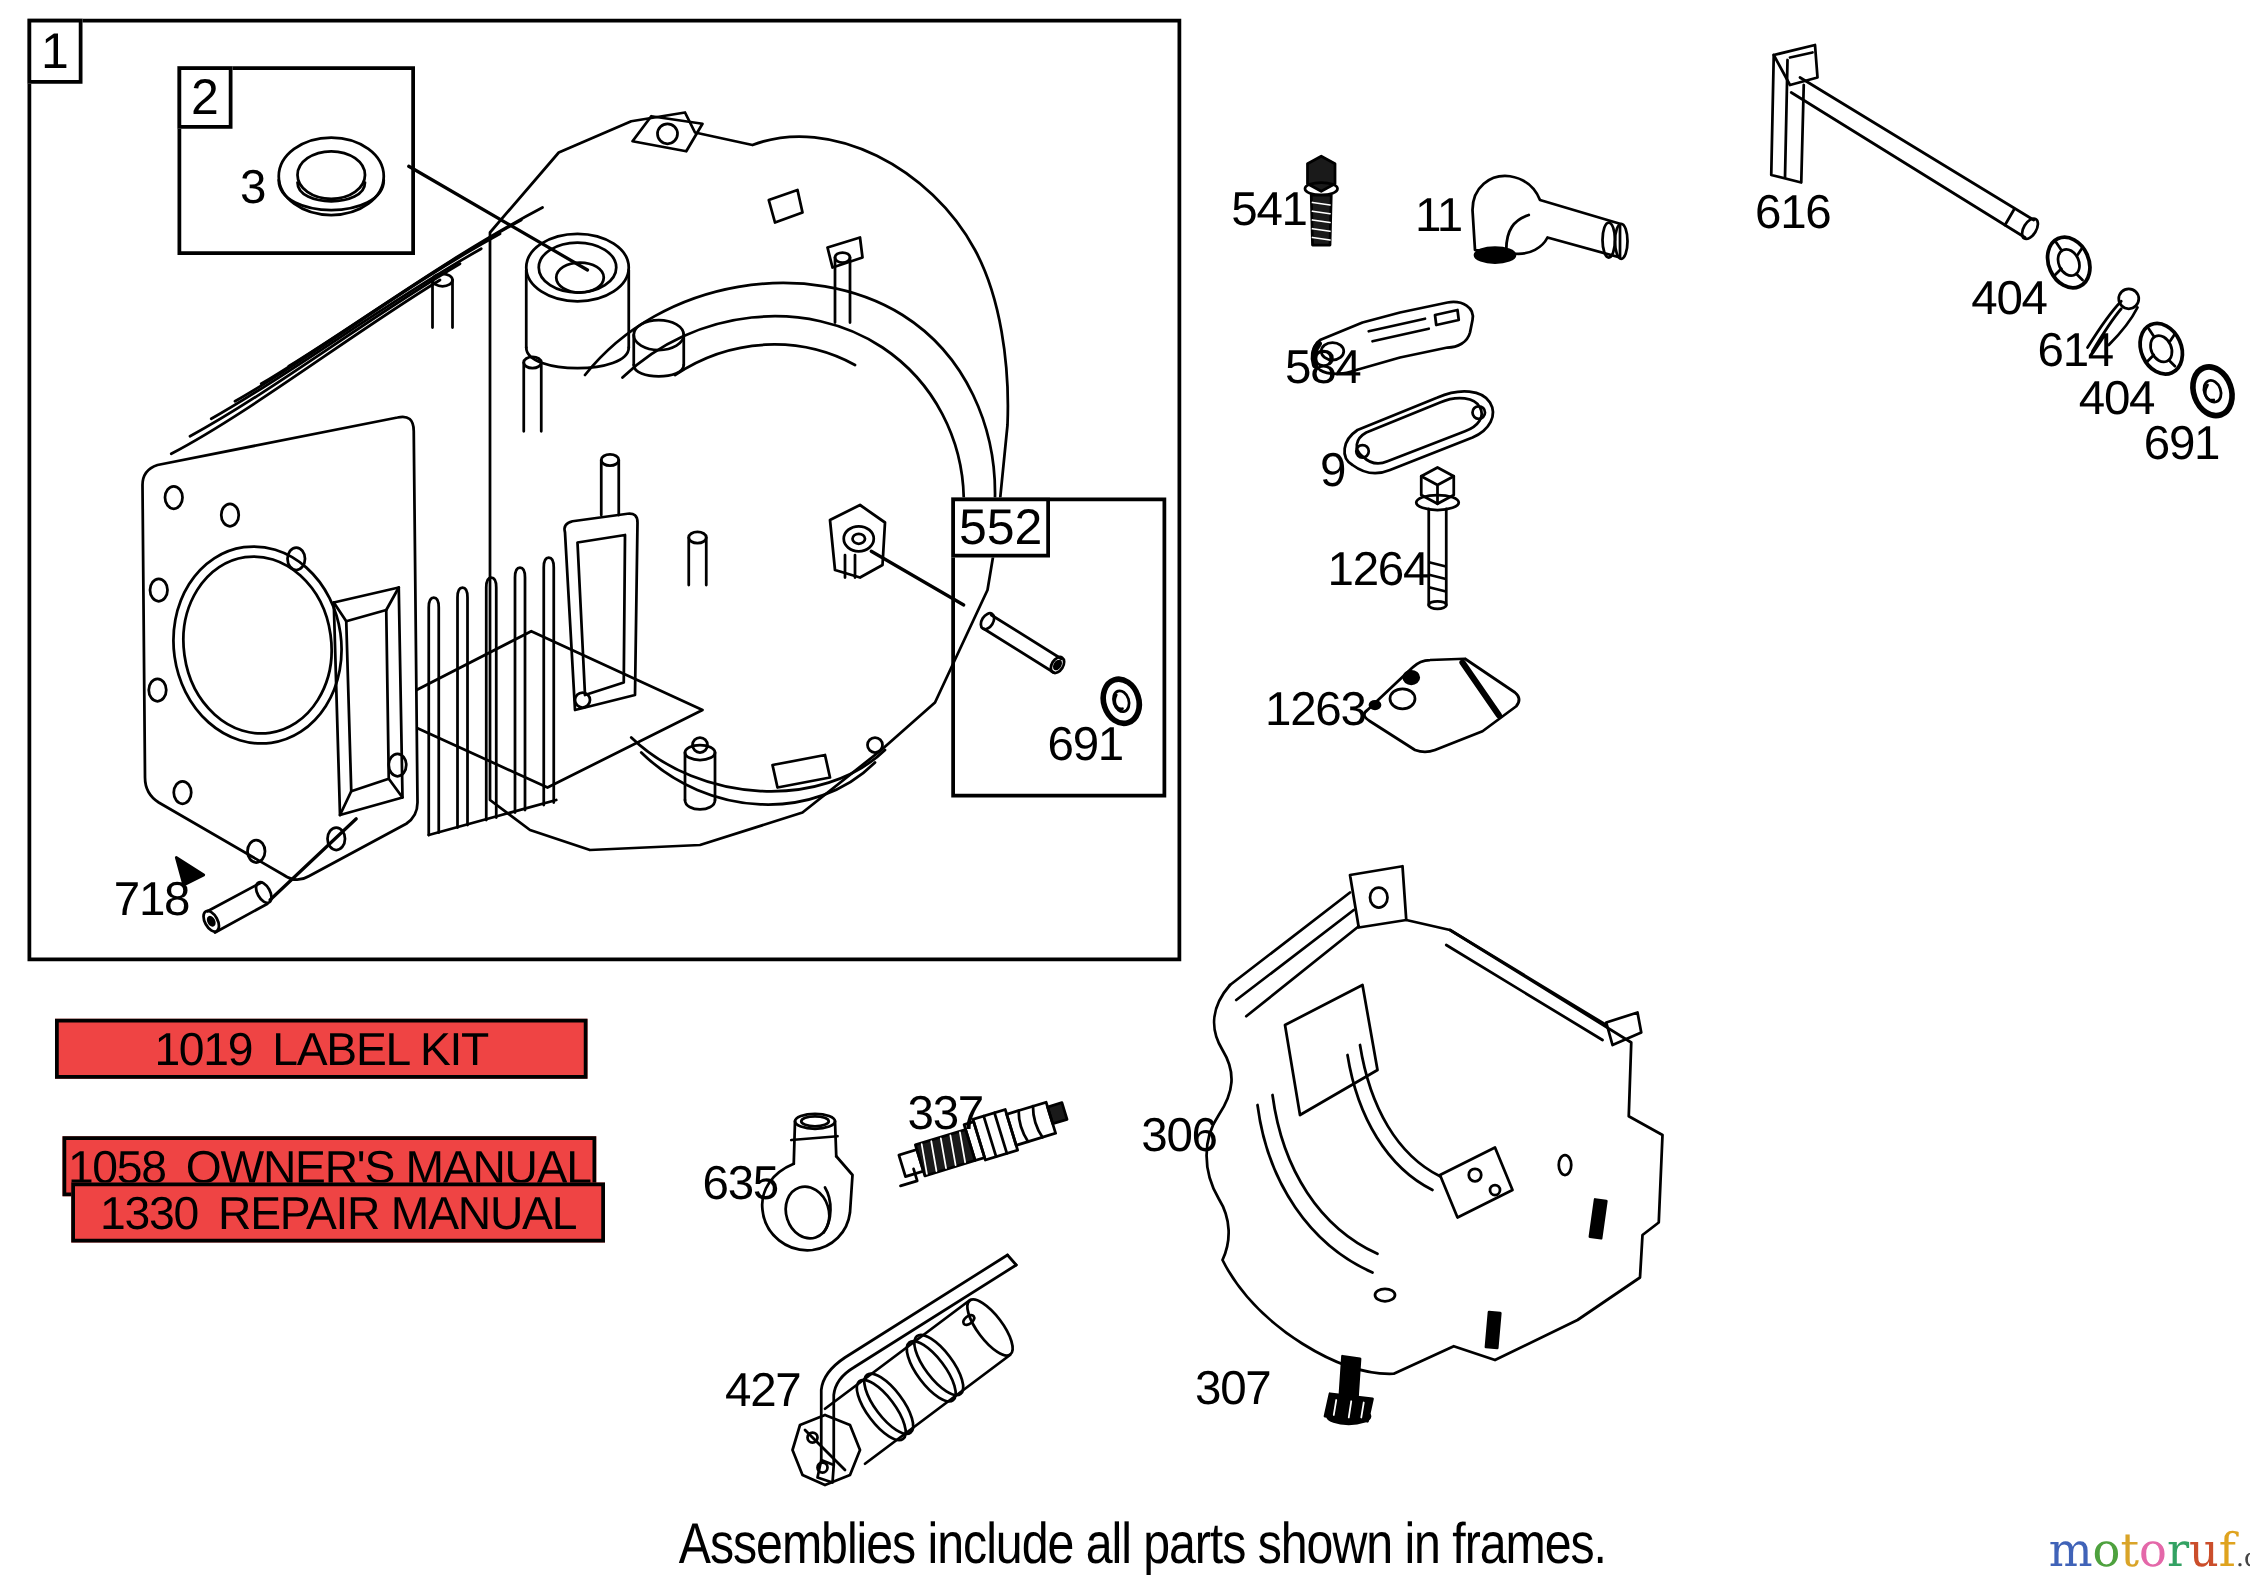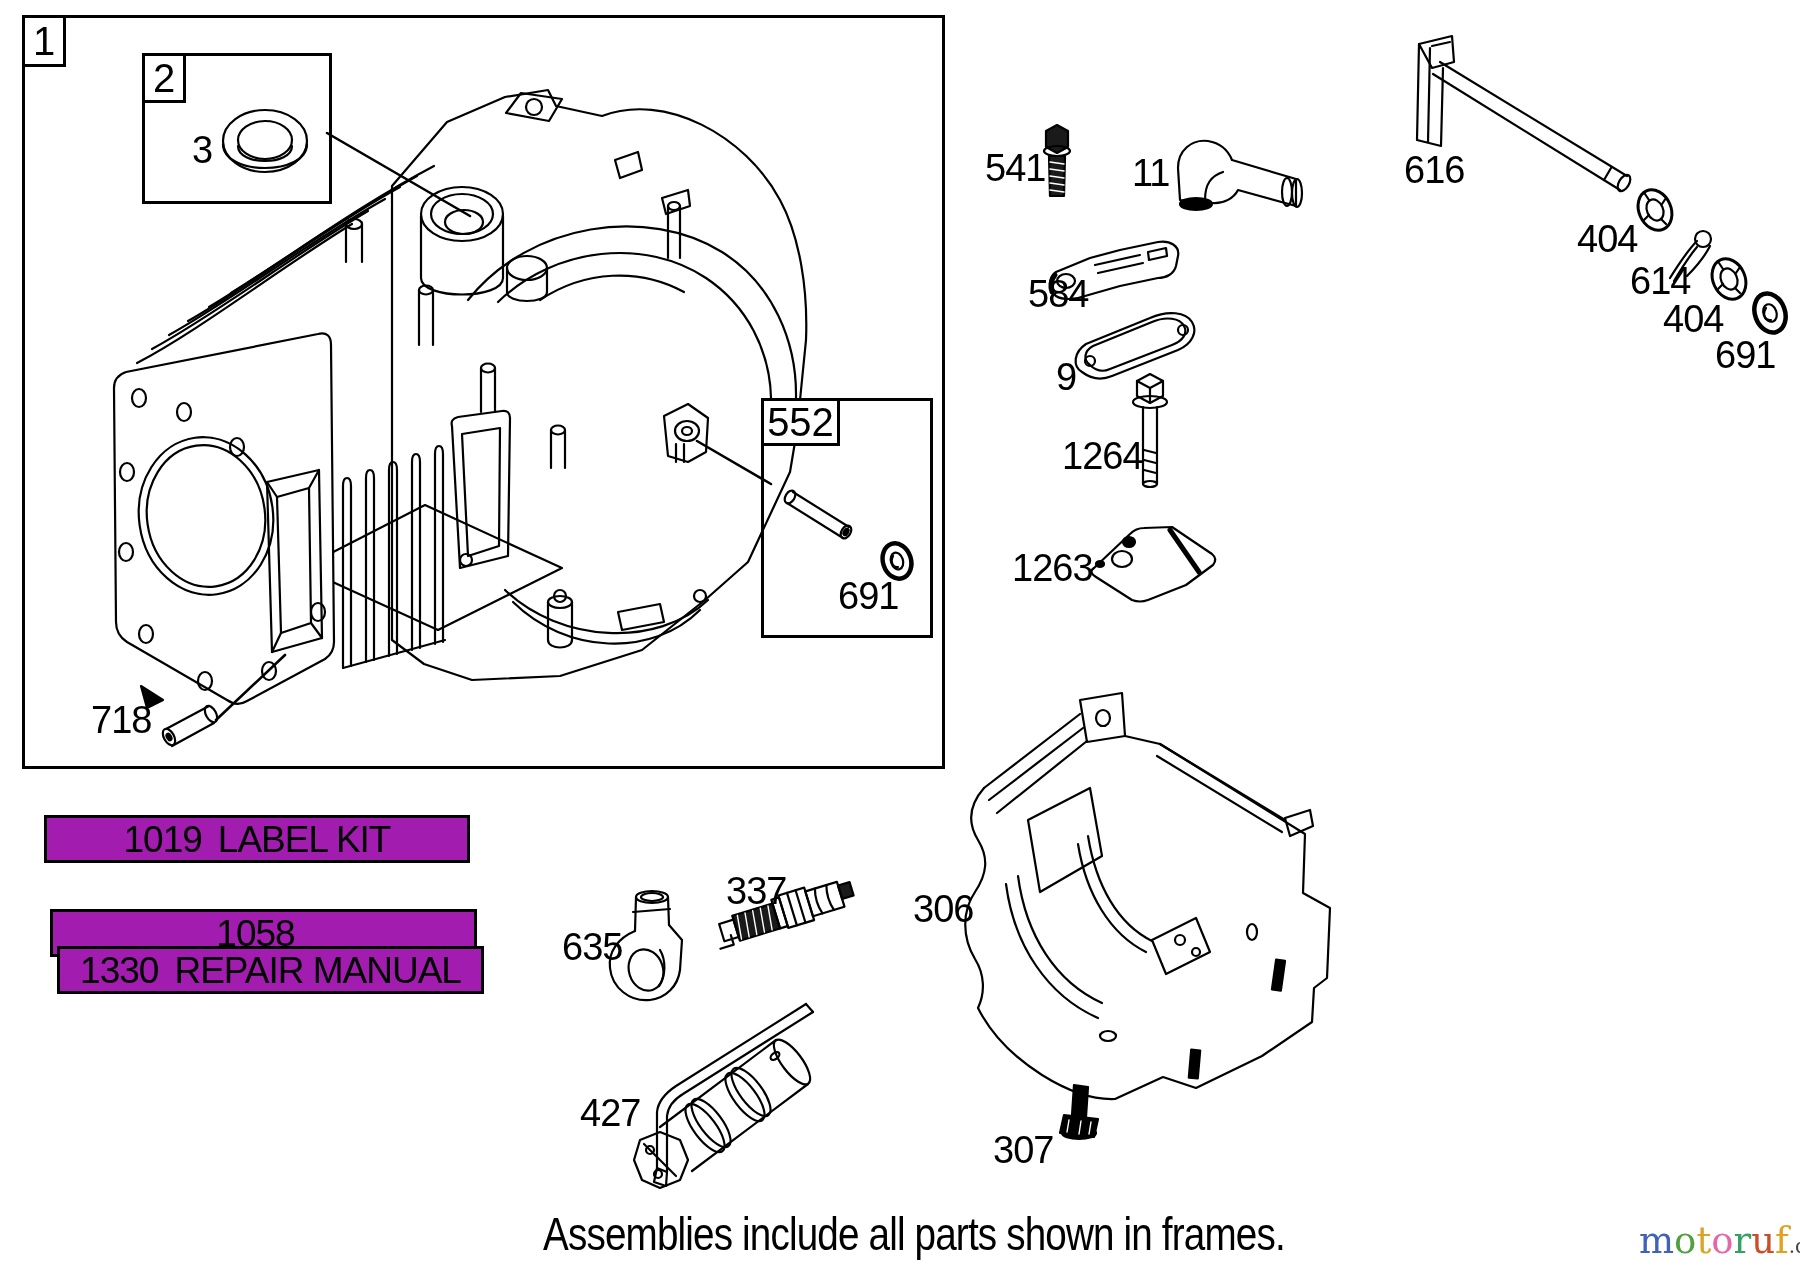--- a/index.html
+++ b/index.html
@@ -3,21 +3,21 @@
 <meta charset="utf-8">
 <style>
   html,body{margin:0;padding:0;background:#fff;}
   .canvas{position:relative;width:1800px;height:1268px;background:#ffffff;
           font-family:"Liberation Sans",sans-serif;color:#000;overflow:hidden;}
   .art{position:absolute;left:0;top:0;pointer-events:none;}
   .frame{position:absolute;border:3px solid #000;background:transparent;}
   .frame-tag{position:absolute;left:-3px;top:-3px;border:3px solid #000;background:#fff;
              display:flex;align-items:center;justify-content:center;font-size:40px;line-height:1;}
   .plabel{position:absolute;font-size:38px;line-height:1;white-space:nowrap;letter-spacing:-1px;}
-  .mbox{position:absolute;border:3px solid #000;background:#a21caf;display:flex;align-items:center;
+  .mbox{position:absolute;border:3px solid #000;background:#ef4444;display:flex;align-items:center;
         justify-content:center;font-size:37px;line-height:1;letter-spacing:-1px;white-space:nowrap;}
   .mbox .num{margin-right:16px;}
   .caption{position:absolute;left:543px;top:1211px;font-size:46px;line-height:1;letter-spacing:-1px;
            transform:scaleX(0.84);transform-origin:left top;white-space:nowrap;}
   .wm{position:absolute;left:1639px;top:1222px;font-family:"DejaVu Serif",serif;font-size:37px;
       line-height:1;white-space:nowrap;letter-spacing:0px;}
   .wm .suffix{font-size:20px;}
 </style>
 </head>
 <body>
@@ -335,31 +335,32 @@
   <div class="plabel" style="left:995px;top:275px;margin-left:33px;">584</div>
   <div class="plabel" style="left:1056px;top:358px;">9</div>
   <div class="plabel" style="left:1062px;top:437px;">1264</div>
   <div class="plabel" style="left:1012px;top:549px;">1263</div>
   <div class="plabel" style="left:1404px;top:151px;">616</div>
   <div class="plabel" style="left:1577px;top:220px;">404</div>
   <div class="plabel" style="left:1610px;top:262px;margin-left:20px;">614</div>
   <div class="plabel" style="left:1663px;top:300px;">404</div>
   <div class="plabel" style="left:1715px;top:336px;">691</div>
   <div class="plabel" style="left:913px;top:890px;">306</div>
-  <div class="plabel" style="left:993px;top:1092px;margin-top:39px;">307</div>
+  <div class="plabel" style="left:956px;top:1092px;">307</div>
   <div class="plabel" style="left:562px;top:928px;">635</div>
   <div class="plabel" style="left:726px;top:872px;">337</div>
   <div class="plabel" style="left:580px;top:1094px;">427</div>
 
   <div class="mbox" style="left:44px;top:815px;width:420px;height:42px;">
     <span class="num">1019</span>
     <span>LABEL KIT</span>
   </div>
   <div class="mbox" style="left:50px;top:881px;width:421px;height:42px;margin-top:28px;">
     <span class="num">1058</span>
+    <span>OWNER'S MANUAL</span>
   </div>
   <div class="mbox" style="left:57px;top:946px;width:421px;height:42px;">
     <span class="num">1330</span>
     <span>REPAIR MANUAL</span>
   </div>
 
   <div class="caption">Assemblies include all parts shown in frames.</div>
 
   <div class="wm">
     <span style="color: rgb(64, 99, 184);">m</span><span style="color: rgb(78, 161, 62);">o</span><span style="color: rgb(217, 164, 40);">t</span><span style="color: rgb(228, 104, 169);">o</span><span style="color: rgb(51, 162, 99);">r</span><span style="color: rgb(203, 78, 43);">u</span><span style="color: rgb(223, 163, 30);">f</span><span class="suffix" style="color: rgb(68, 68, 68);">.de</span>

